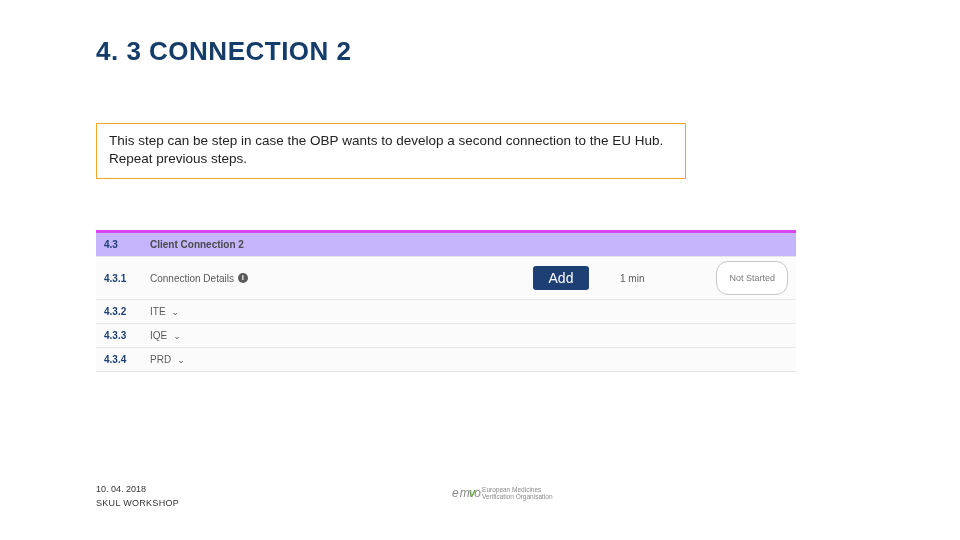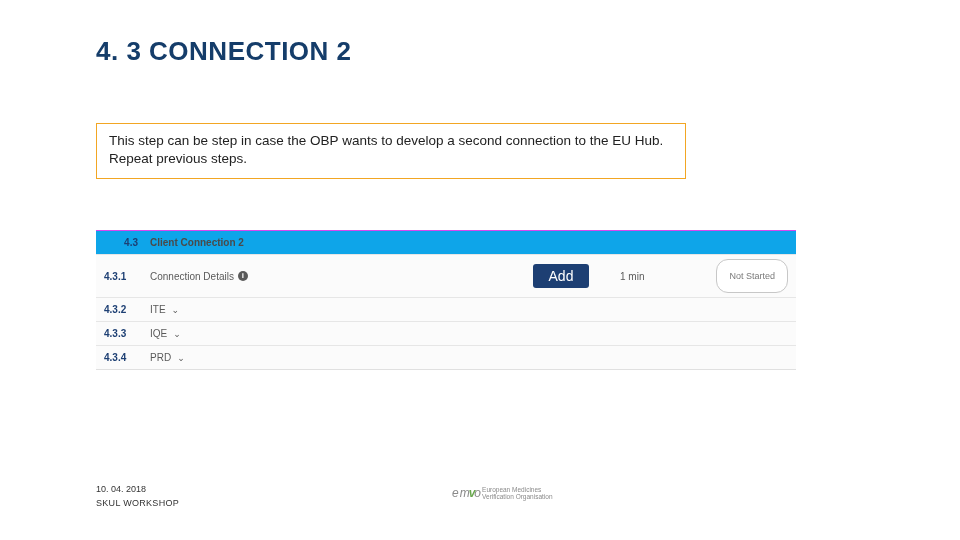--- a/index.html
+++ b/index.html
@@ -34,21 +34,21 @@
     font-family: Arial, sans-serif;
     color: #4a4a4a;
   }
   .row {
     display: flex;
     align-items: center;
     border-bottom: 1px solid #e6e6e6;
     background: #fbfbfb;
     font-size: 10px;
   }
-  .row.header { background: #0ea5e9; border-top: 1px solid #d946ef; text-align: right; }
+  .row.header { background: #c4b5fd; border-top: 3px solid #d946ef; }
   .row:last-child { border-bottom: 1px solid #e0e0e0; }
 
   .col-num { width: 50px; padding: 6px 8px; font-weight: 700; color: #1d3f73; }
   .col-name { flex: 1; padding: 6px 4px; display: flex; align-items: center; gap: 4px; }
   .col-name.header { font-weight: 700; color: #4a4a4a; }
   .col-name .sub { color: #5a5a5a; }
   .col-action { width: 110px; padding: 4px; display: flex; justify-content: center; }
   .col-time { width: 70px; padding: 6px 4px; color: #5a5a5a; }
   .col-status { width: 110px; padding: 4px 8px; display: flex; justify-content: flex-end; }
 

